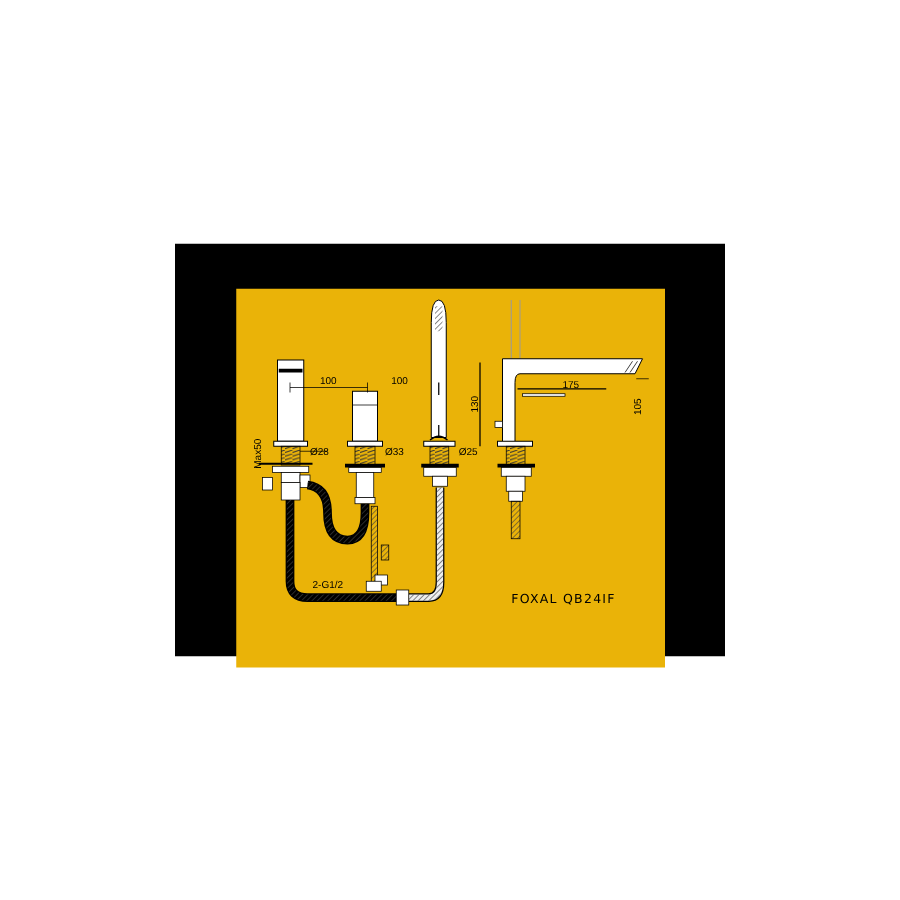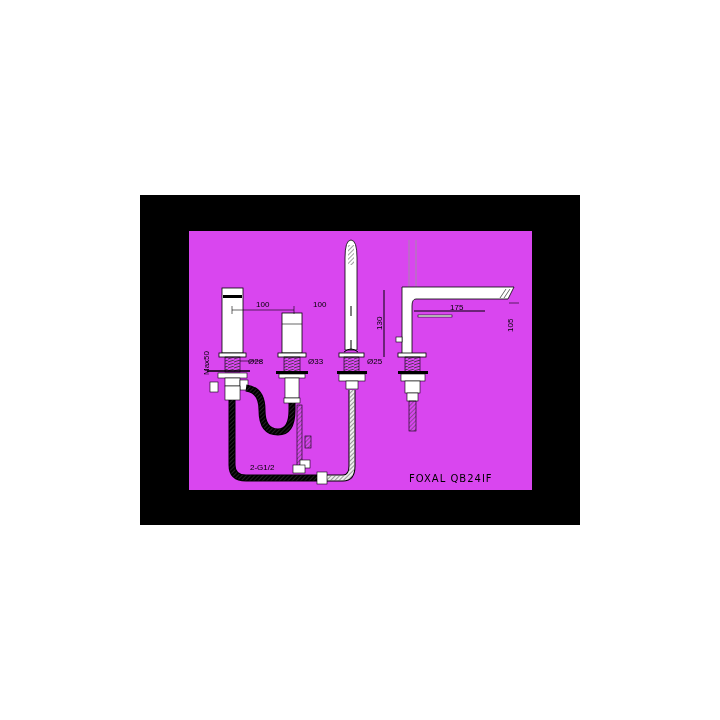--- a/index.html
+++ b/index.html
@@ -1,18 +1,18 @@
 <!DOCTYPE html>
 <html><head>
   <meta charset="utf-8">
   <style>
     html, body { margin: 0; padding: 0; background: #ffffff; }
     body { width: 720px; height: 720px; position: relative; overflow: hidden; font-family: "Liberation Sans", sans-serif; }
     .frame { position: absolute; left: 140px; top: 195px; width: 440px; height: 330px; background: #000000; }
-    .panel { position: absolute; left: 189px; top: 231px; width: 343px; height: 259px; background: #d946ef; overflow: hidden; }
+    .panel { position: absolute; left: 189px; top: 231px; width: 343px; height: 303px; background: #eab308; overflow: hidden; }
     svg { position: absolute; left: 0; top: 0; }
     .dim { font-family: "Liberation Sans", sans-serif; font-size: 8px; fill: #000; }
     .brand { font-family: "DejaVu Sans", sans-serif; font-size: 10px; letter-spacing: 1px; fill: #000; }
   </style>
 </head>
 <body>
 
 <div class="frame"></div>
 <div class="panel">
   <svg width="343" height="259" viewBox="189 231 343 259">

